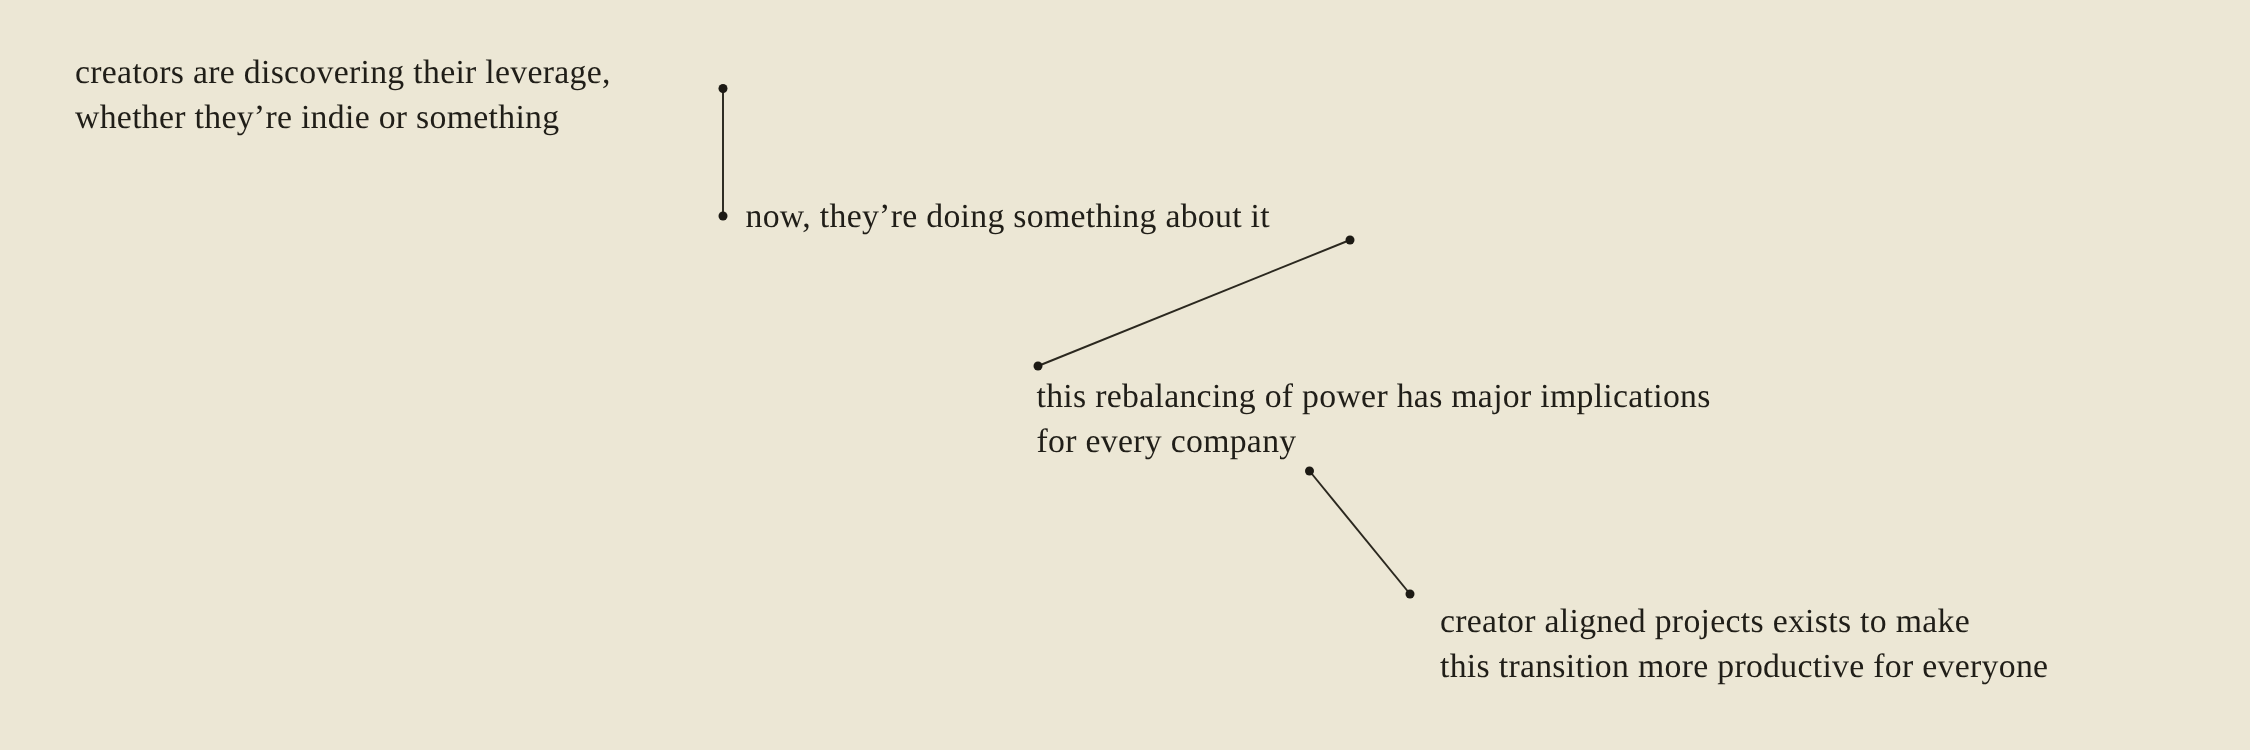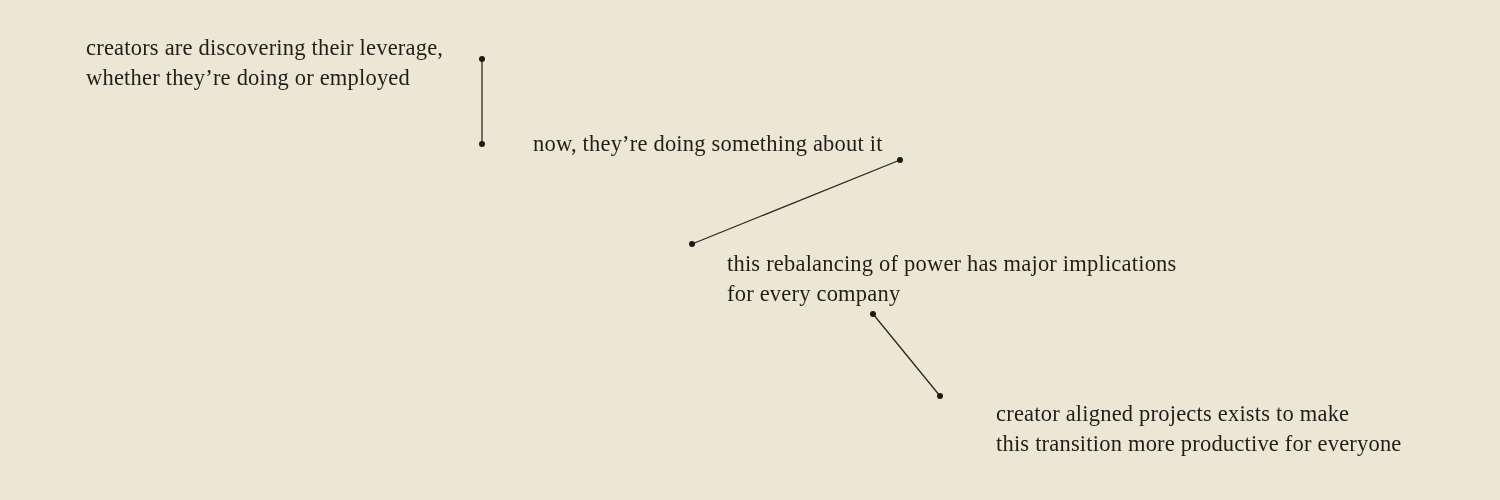--- a/index.html
+++ b/index.html
@@ -14,21 +14,20 @@
     overflow: hidden;
     font-family: "Liberation Serif", "DejaVu Serif", serif;
   }
   .statement {
     position: absolute;
     font-size: 22.5px;
     line-height: 30px;
     color: #201e18;
     letter-spacing: 0.2px;
     white-space: nowrap;
-    margin-left: 36px;
   }
   .connector-layer {
     position: absolute;
     top: 0;
     left: 0;
     width: 1500px;
     height: 500px;
     pointer-events: none;
   }
   .connector-layer line {
@@ -57,21 +56,21 @@
     </g>
     <g>
       <line x1="873" y1="314" x2="940" y2="396"></line>
       <circle cx="873" cy="314" r="3"></circle>
       <circle cx="940" cy="396" r="3"></circle>
     </g>
   </svg>
 
   <div class="statement" style="left:50px; top:33px;">
     <div>creators are discovering their leverage,</div>
-    <div>whether they’re doing or employed</div>
+    <div>whether they’re indie or something</div>
   </div>
 
   <div class="statement" style="left:497px; top:129px;text-align:center;">
     <div>now, they’re doing something about it</div>
   </div>
 
   <div class="statement" style="left:691px; top:249px;">
     <div>this rebalancing of power has major implications</div>
     <div>for every company</div>
   </div>

